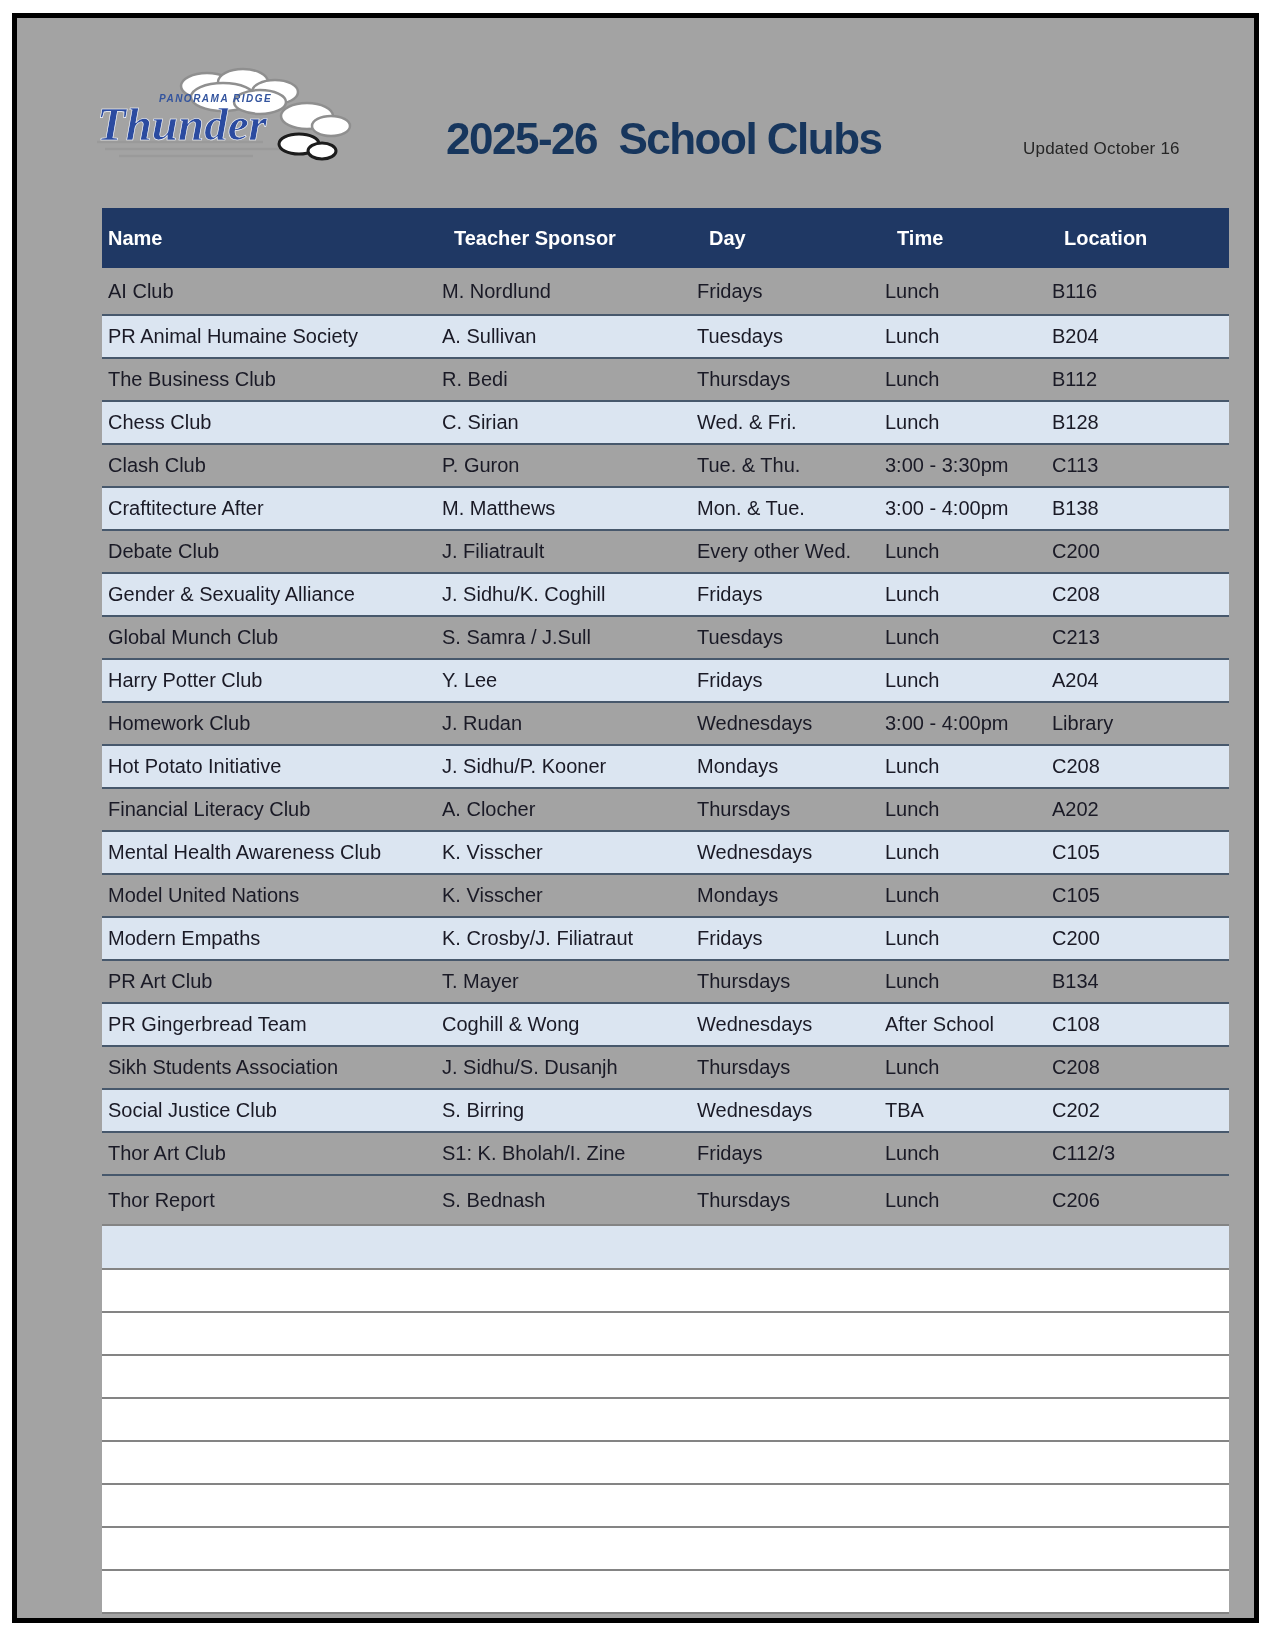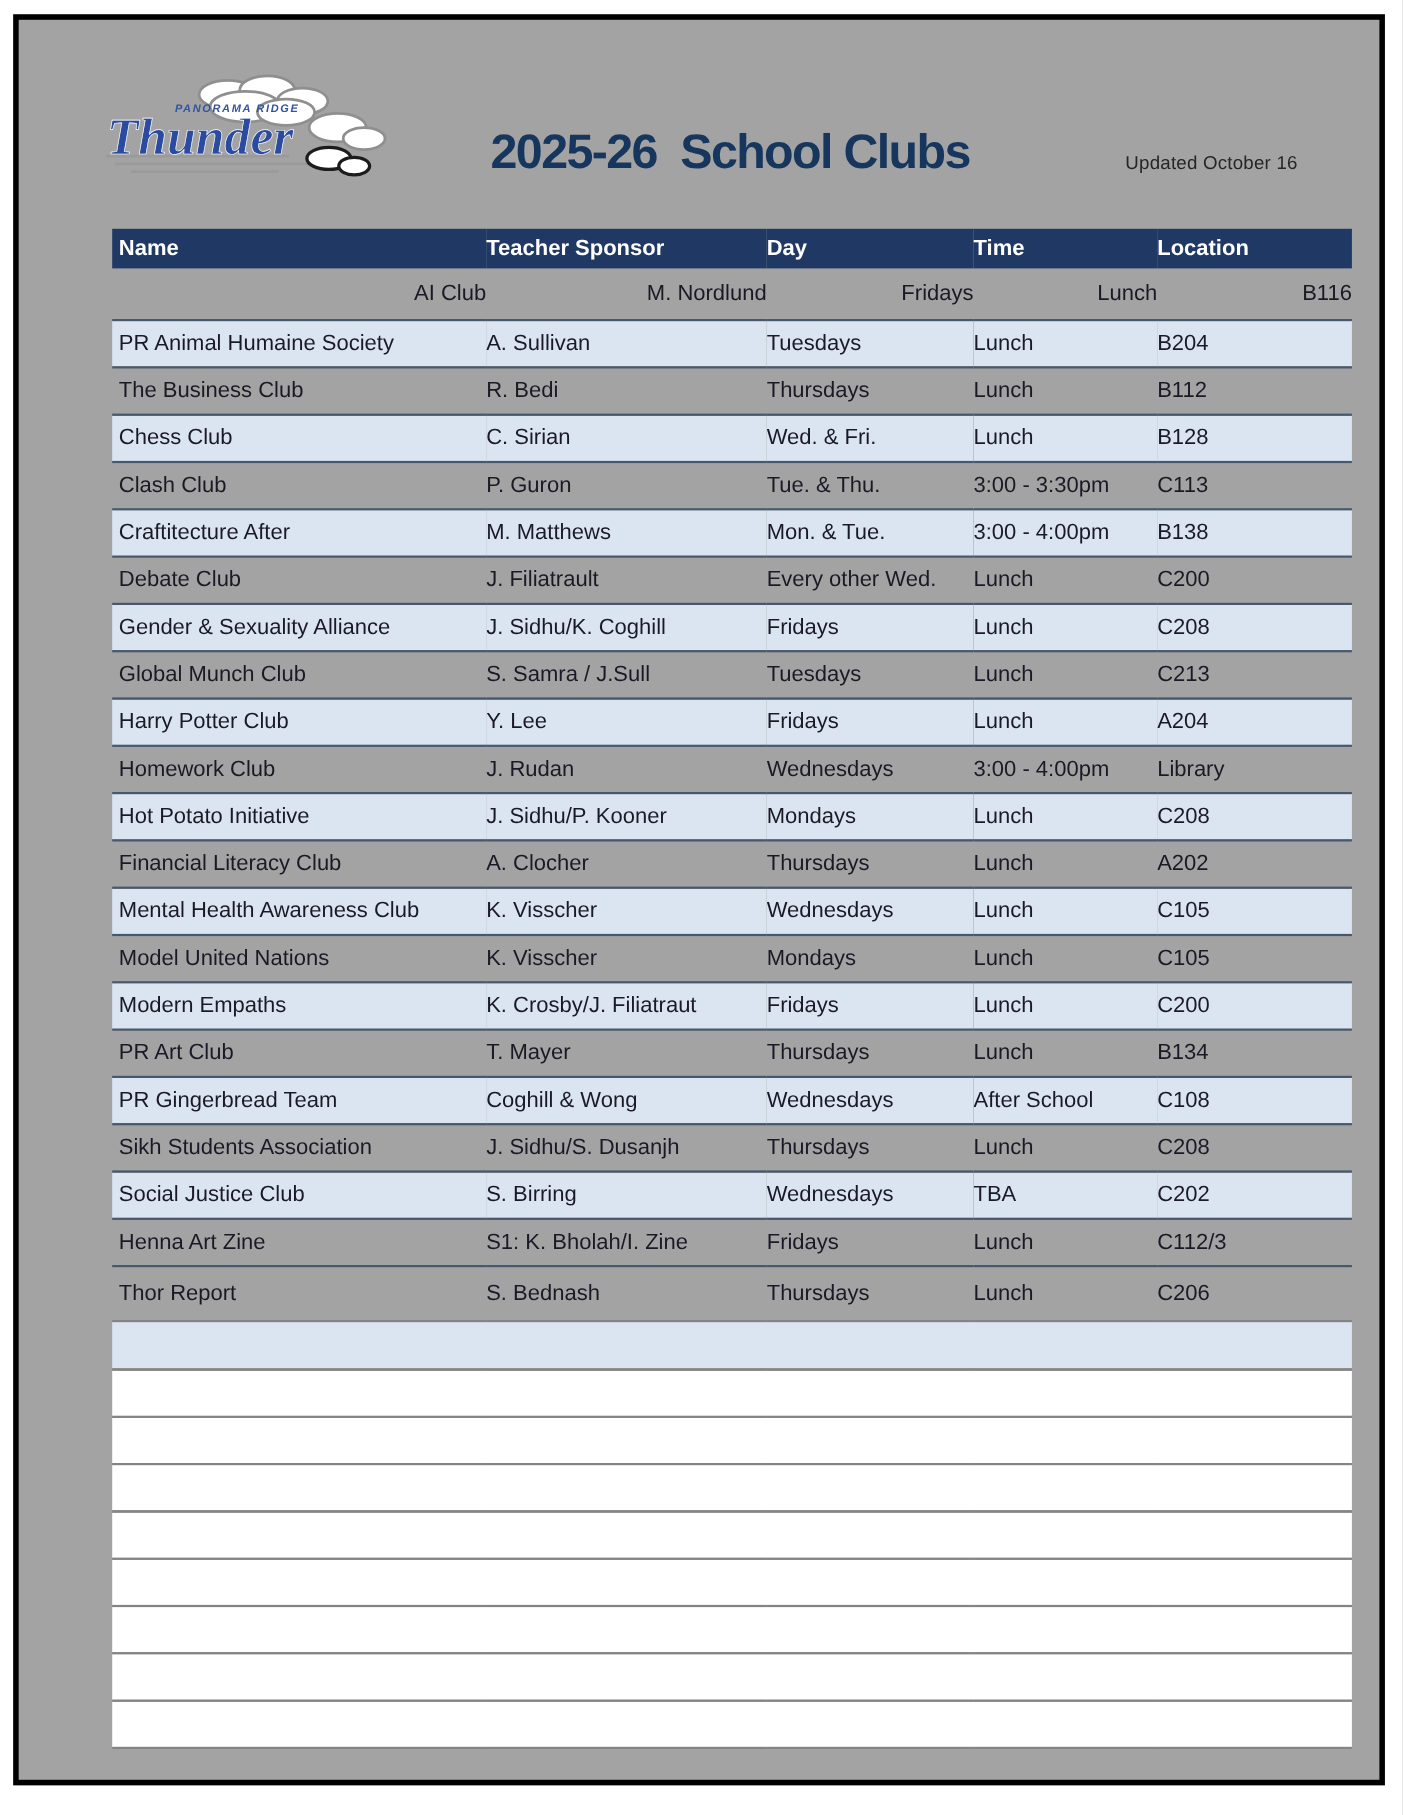--- a/index.html
+++ b/index.html
@@ -52,33 +52,33 @@
   col.c-day      { width: 188px; }
   col.c-time     { width: 167px; }
   col.c-location { width: 177px; }
   thead th {
     background: #1f3864;
     color: #ffffff;
     font-weight: bold;
     text-align: left;
     height: 36px;
     font-size: 20px;
-    padding: 0;
+    padding: 12px;
     vertical-align: middle;
   }
   thead th:first-child { padding-left: 6px; }
   tbody td {
     padding: 0;
     vertical-align: middle;
     height: 41px;
     overflow: hidden;
     white-space: nowrap;
   }
   tbody td:first-child { padding-left: 6px; }
-  tr.data-row:first-child td { height: 46px; text-align: right; }
+  tr.data-row:first-child td { height: 46px; }
   tr.last-data-row td { height: 48px; }
   tr.alt td { background: #dbe5f1; }
   tr.data-row + tr.data-row td { border-top: 2px solid #47586c; }
   tr.empty-row td {
     height: 42px;
     border-top: 2px solid #848484;
     border-bottom: 2px solid #848484;
   }
   tr.ruled-row td {
     height: 41px;
@@ -278,21 +278,21 @@
           <td>C208</td>
         </tr>
         <tr class="data-row alt">
           <td>Social Justice Club</td>
           <td>S. Birring</td>
           <td>Wednesdays</td>
           <td>TBA</td>
           <td>C202</td>
         </tr>
         <tr class="data-row">
-          <td>Henna Art Zine</td>
+          <td>Thor Art Club</td>
           <td>S1:  K. Bholah/I. Zine</td>
           <td>Fridays</td>
           <td>Lunch</td>
           <td>C112/3</td>
         </tr>
         <tr class="data-row last-data-row">
           <td>Thor Report</td>
           <td>S. Bednash</td>
           <td>Thursdays</td>
           <td>Lunch</td>

